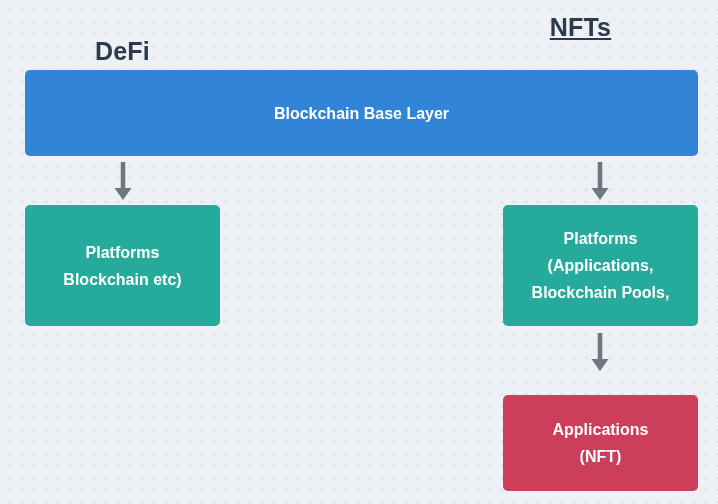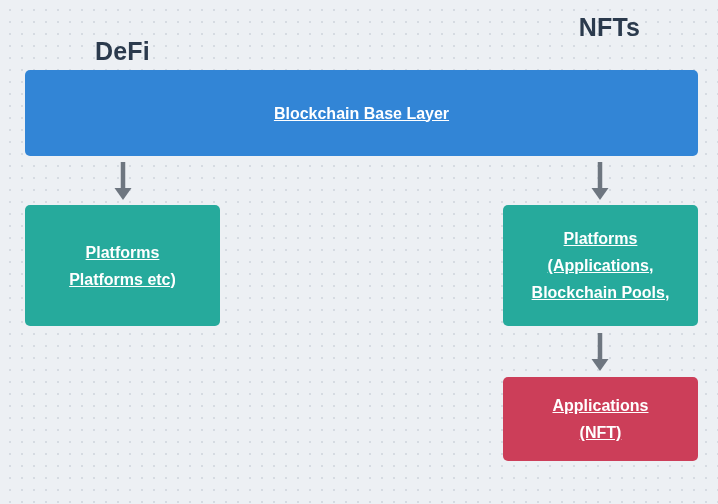--- a/index.html
+++ b/index.html
@@ -21,53 +21,53 @@
     position: absolute;
     top: 13px;
     width: 195px;
     text-align: center;
     font-size: 25px;
     font-weight: 700;
     letter-spacing: 0.2px;
     color: var(--heading, #2b3a4d);
   }
   .col-header.left  { left: 25px; margin-top: 24px; }
-  .col-header.right { left: 512px; }
+  .col-header.right { left: 483px; text-decoration: underline; }
   .node {
     position: absolute;
     border-radius: 5px;
     display: flex;
     flex-direction: column;
     align-items: center;
     justify-content: center;
     text-align: center;
     color: var(--box-text, #ffffff);
     font-size: 16px;
     font-weight: 600;
     line-height: 27px;
   }
-  .node span { display: block; text-decoration: underline; }
+  .node span { display: block; }
   .node.base {
     left: 25px; top: 70px;
     width: 673px; height: 86px;
     background: var(--blue-box, #3285d6);
   }
   .node.platforms-defi {
     left: 25px; top: 205px;
     width: 195px; height: 121px;
     background: var(--green-box, #26aa9c);
   }
   .node.platforms-nft {
     left: 503px; top: 205px;
     width: 195px; height: 121px;
     background: var(--green-box, #26aa9c);
   }
   .node.applications-nft {
-    left: 503px; top: 377px;
-    width: 195px; height: 84px;
+    left: 503px; top: 395px;
+    width: 195px; height: 96px;
     background: var(--red-box, #cc3e59);
   }
   .arrow {
     position: absolute;
     color: var(--arrow, #6e7680);
   }
   .arrow.a1 { left: 114px; top: 161px; }
   .arrow.a2 { left: 591px; top: 161px; }
   .arrow.a3 { left: 591px; top: 332px; }
 </style>
@@ -89,21 +89,21 @@
     <polygon points="0.5,27 17.5,27 9,39" fill="currentColor"></polygon>
   </svg>
 
   <svg class="arrow a2" width="18" height="40" viewBox="0 0 18 40">
     <line x1="9" y1="1" x2="9" y2="29" stroke="currentColor" stroke-width="4.5"></line>
     <polygon points="0.5,27 17.5,27 9,39" fill="currentColor"></polygon>
   </svg>
 
   <div class="node platforms-defi">
     <span>Platforms</span>
-    <span>Platforms etc)</span>
+    <span>Blockchain etc)</span>
   </div>
 
   <div class="node platforms-nft">
     <span>Platforms</span>
     <span>(Applications,</span>
     <span>Blockchain Pools,</span>
   </div>
 
   <svg class="arrow a3" width="18" height="40" viewBox="0 0 18 40">
     <line x1="9" y1="1" x2="9" y2="29" stroke="currentColor" stroke-width="4.5"></line>

